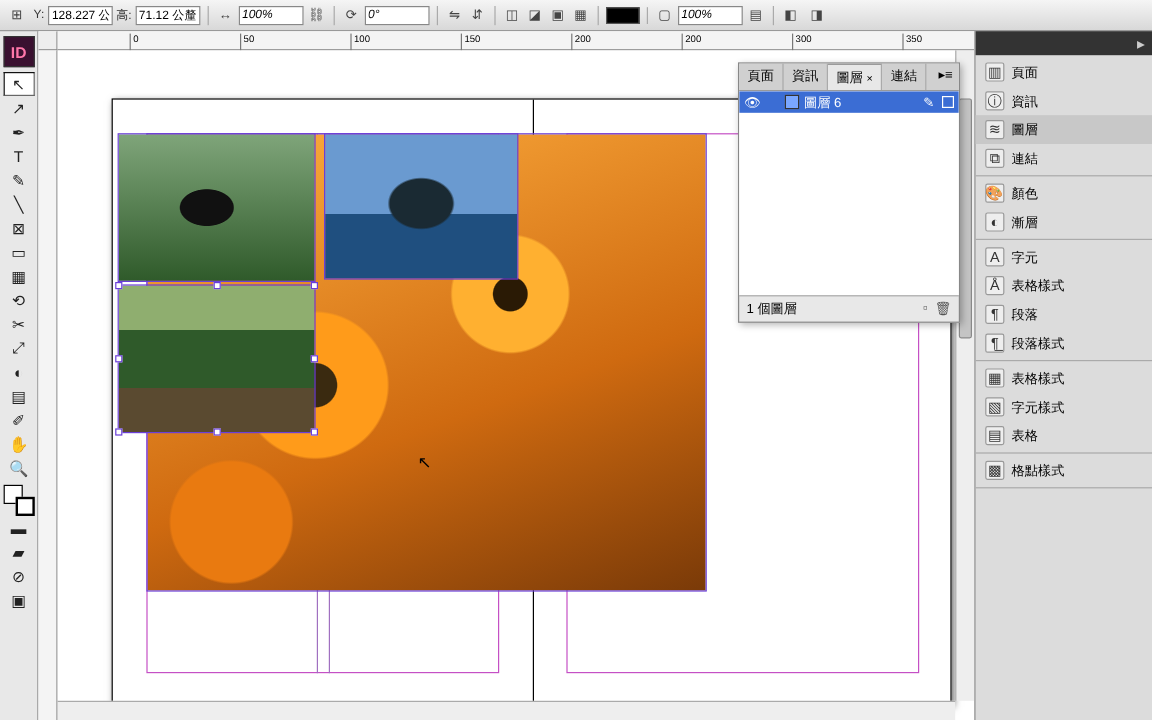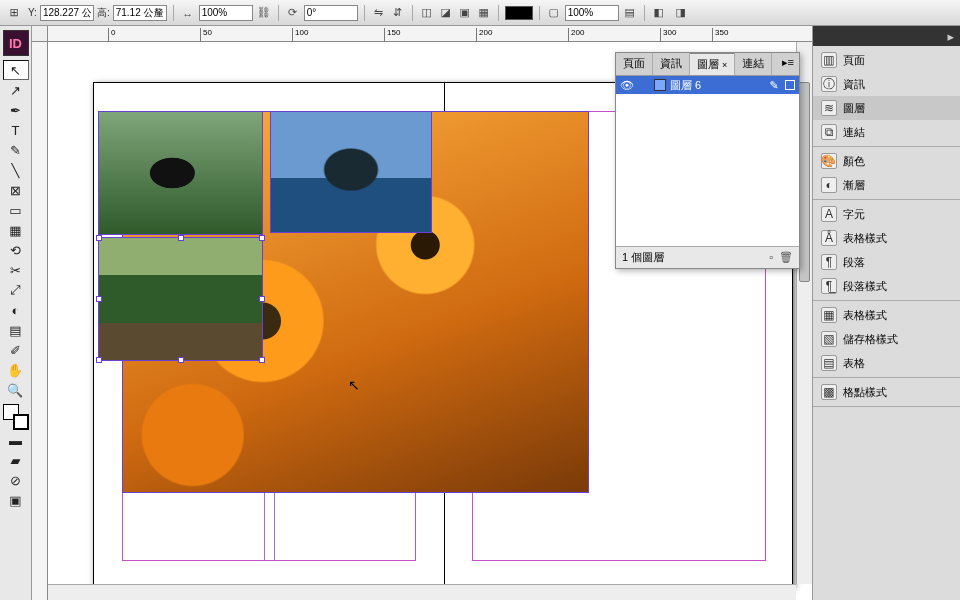--- a/index.html
+++ b/index.html
@@ -5,21 +5,21 @@
 * { margin: 0; padding: 0; box-sizing: border-box; }
 body { font-family: "Microsoft JhengHei", Arial, sans-serif; font-size: 11px; background: #888; width: 960px; height: 600px; overflow: hidden; position: relative; }
 
 
 .ctrlbar { position: absolute; top: 0; left: 0; right: 0; height: 26px; background: linear-gradient(#f5f5f5,#d8d8d8); border-bottom: 1px solid #999; display: flex; align-items: center; padding: 0 6px; gap: 6px; }
 .ctrlbar .grp { display: flex; align-items: center; gap: 3px; border-right: 1px solid #aaa; padding-right: 6px; }
 .ctrlbar label { font-size: 10px; color: #333; }
 .ctrlbar input { width: 54px; height: 16px; font-size: 10px; border: 1px solid #888; padding: 0 2px; background: #fff; }
 .tiny-icon { width: 16px; height: 16px; display: inline-flex; align-items: center; justify-content: center; font-size: 11px; color: #444; cursor: pointer; }
 .fill-swatch { width: 28px; height: 14px; background: #000; border: 1px solid #555; }
-.pct { width: 40px; }
+.pct { width: 40px; font-style: italic; }
 
 
 .toolbox { position: absolute; top: 26px; left: 0; width: 32px; bottom: 0; background: #e8e8e8; border-right: 1px solid #999; display: flex; flex-direction: column; align-items: center; padding-top: 4px; gap: 0; }
 .id-logo { width: 26px; height: 26px; background: #3a1030; color: #f7a; font-weight: bold; font-size: 13px; display: flex; align-items: center; justify-content: center; margin-bottom: 4px; border: 1px solid #333; }
 .tool { width: 26px; height: 20px; display: flex; align-items: center; justify-content: center; font-size: 13px; color: #222; cursor: pointer; border: 1px solid transparent; }
 .tool.sel { background: #fff; border: 1px inset #666; }
 .fillstroke { width: 26px; height: 26px; position: relative; margin-top: 4px; }
 .fillstroke .f { position: absolute; top: 0; left: 0; width: 16px; height: 16px; background: #fff; border: 1px solid #000; }
 .fillstroke .s { position: absolute; bottom: 0; right: 0; width: 16px; height: 16px; background: #fff; border: 2px solid #000; }
 
@@ -149,21 +149,21 @@
 <div class="workspace">
   <div class="ruler-c"></div>
   <div class="ruler-h">
     <span class="tick" style="left:60px">0</span>
     <span class="tick" style="left:152px">50</span>
     <span class="tick" style="left:244px">100</span>
     <span class="tick" style="left:336px">150</span>
     <span class="tick" style="left:428px">200</span>
     <span class="tick" style="left:520px">200</span>
     <span class="tick" style="left:612px">300</span>
-    <span class="tick" style="left:664px">350</span>
+    <span class="tick" style="left:704px">350</span>
   </div>
   <div class="ruler-v"></div>
 
   <div class="scroll-area">
     <div class="pasteboard">
 
       <div class="spread-shadow" style="top:40px; left:45px; width:700px; height:505px;">
         <div class="page-divider" style="left:350px;"></div>
         <div class="margin-guide" style="top:28px; left:28px; width:294px; height:450px;"></div>
         <div class="margin-guide" style="top:28px; left:378px; width:294px; height:450px;"></div>
@@ -244,21 +244,21 @@
         <span>段落樣式</span>
       </div>
   </div>
   <div class="dock-sec">
     <div class="dock-item">
         <span class="ic">▦</span>
         <span>表格樣式</span>
       </div>
     <div class="dock-item">
         <span class="ic">▧</span>
-        <span>儲存格樣式</span>
+        <span>字元樣式</span>
       </div>
     <div class="dock-item">
         <span class="ic">▤</span>
         <span>表格</span>
       </div>
   </div>
   <div class="dock-sec">
     <div class="dock-item">
         <span class="ic">▩</span>
         <span>格點樣式</span>

